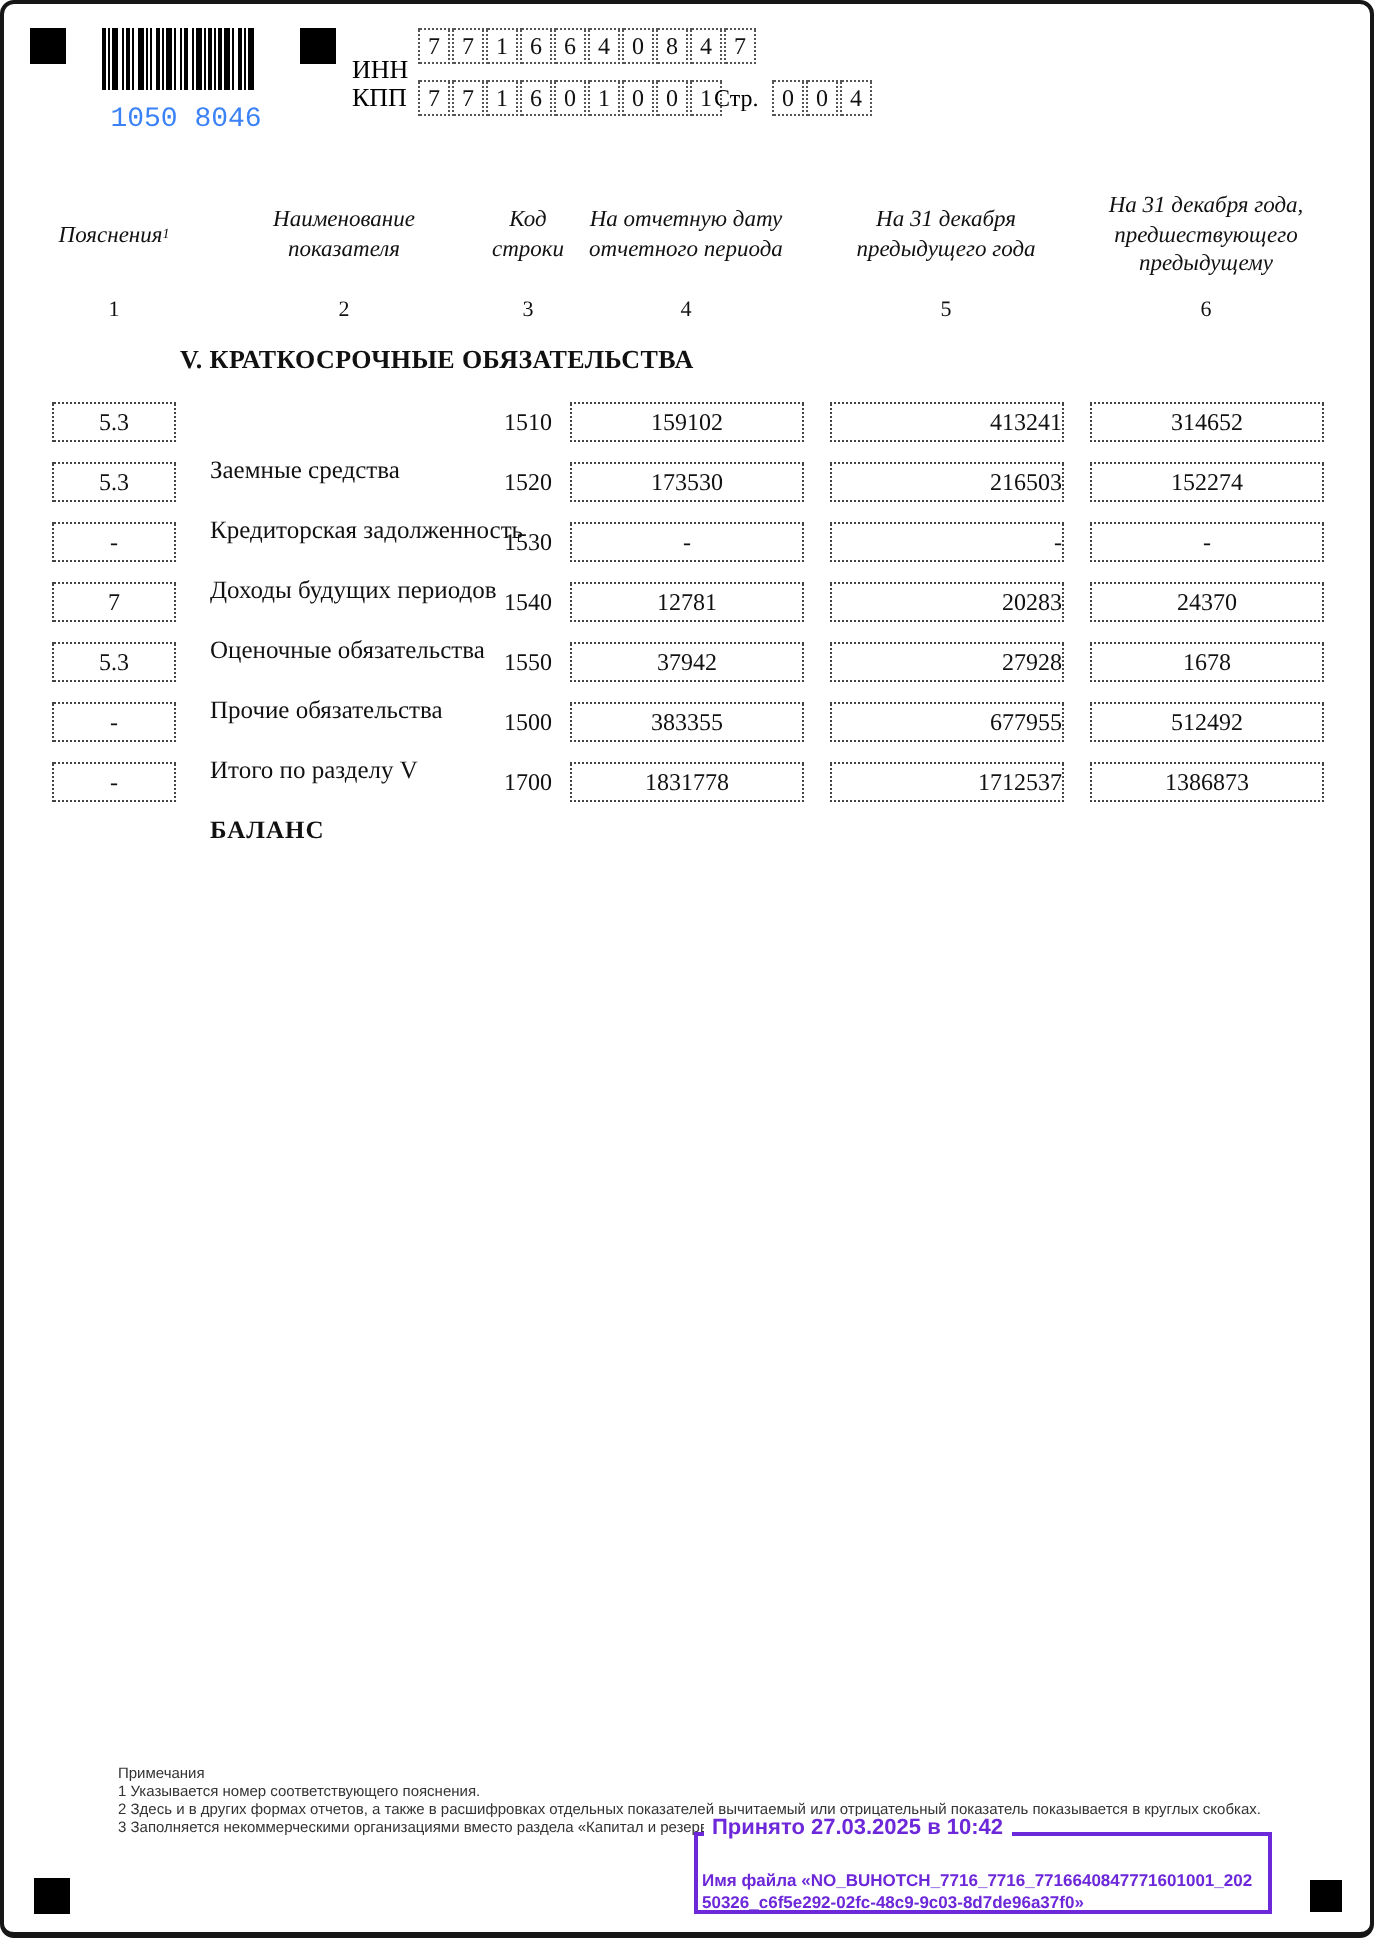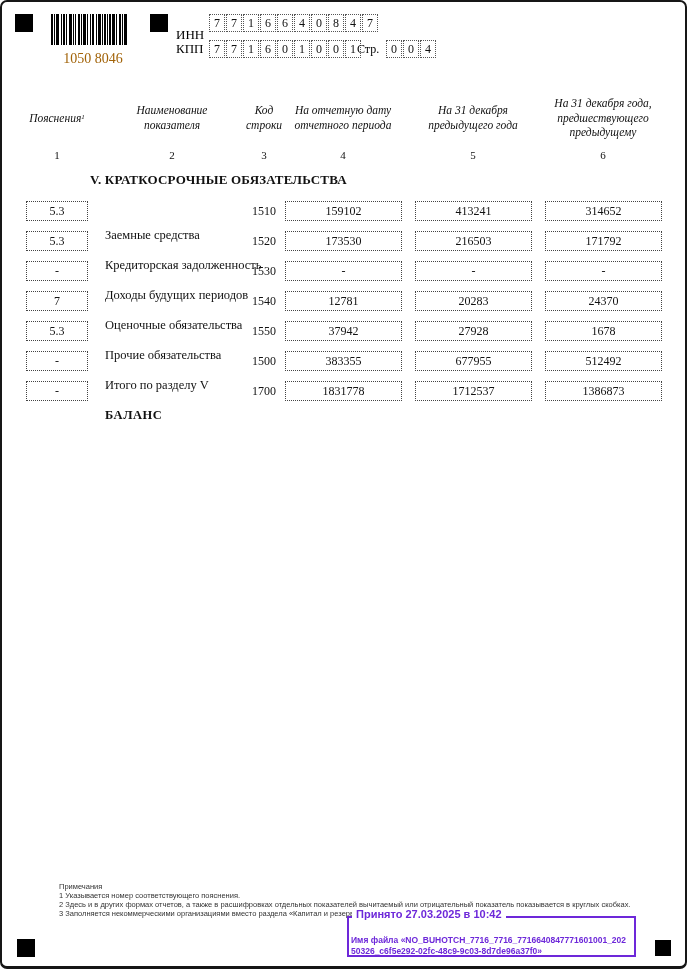--- a/index.html
+++ b/index.html
@@ -13,21 +13,21 @@
     border-radius:7px;
     overflow:hidden;
     font-family:"Liberation Serif", serif;
     color:#111;
   }
   .reg-sq{position:absolute;background:#000;width:18px;height:18px;}
   
   .barcode-wrap{position:absolute;left:48px;top:12px;width:86px;text-align:center;}
   .barcode-num{
     position:relative;margin-top:-4px;background:#fff;display:inline-block;
-    font-family:Liberation Serif, serif;font-size:14px;letter-spacing:0px;color:#a16207;
+    font-family:Liberation Mono, monospace;font-size:14px;letter-spacing:0px;color:#3b82f6;
   }
   .fld-label{position:absolute;font-size:13px;color:#000;}
   .cells{position:absolute;display:flex;gap:1px;}
   .digit-cell{
     width:14px;height:16px;border:1px dotted #555;
     font-size:12px;line-height:16px;text-align:center;background:#fff;
   }
   
   .col-head{
     position:absolute;top:84px;height:64px;
@@ -41,21 +41,21 @@
   
   .row{position:absolute;left:0;width:100%;height:20px;}
   .cellbox{
     position:absolute;top:0;height:18px;border:1px dotted #444;background:#fff;
     text-align:center;font-size:12px;line-height:18px;
   }
   .note-box{left:24px;width:60px;}
   .row-name{position:absolute;left:103px;top:0;width:165px;font-size:12.5px;line-height:20px;white-space:nowrap;margin-top:24px;}
   .row-code{position:absolute;left:232px;top:0;width:60px;text-align:center;font-size:12px;line-height:20px;}
   .vbox-0{left:283px;width:115px;}
-  .vbox-1{left:413px;width:115px;}
+  .vbox-1{left:413px;width:115px;text-align:right;}
   .vbox-2{left:543px;width:115px;}
   .row.bold .row-name{font-weight:bold;letter-spacing:.5px;}
   
   .footnotes{
     position:absolute;left:57px;top:880px;width:622px;
     font-family:"Liberation Sans", sans-serif;font-size:7.5px;line-height:9px;color:#333;
   }
   
   .stamp{
     position:absolute;left:345px;top:901px;width:292px;height:52px;
@@ -181,21 +181,21 @@
         <div class="cellbox vbox-0">159102</div>
         <div class="cellbox vbox-1">413241</div>
         <div class="cellbox vbox-2">314652</div>
       </div>
       <div class="row" style="top: 229px;">
         <div class="cellbox note-box">5.3</div>
         <div class="row-name">Кредиторская задолженность</div>
         <div class="row-code">1520</div>
         <div class="cellbox vbox-0">173530</div>
         <div class="cellbox vbox-1">216503</div>
-        <div class="cellbox vbox-2">171792</div>
+        <div class="cellbox vbox-2">152274</div>
       </div>
       <div class="row" style="top: 259px;">
         <div class="cellbox note-box">-</div>
         <div class="row-name">Доходы будущих периодов</div>
         <div class="row-code">1530</div>
         <div class="cellbox vbox-0">-</div>
         <div class="cellbox vbox-1">-</div>
         <div class="cellbox vbox-2">-</div>
       </div>
       <div class="row" style="top: 289px;">

